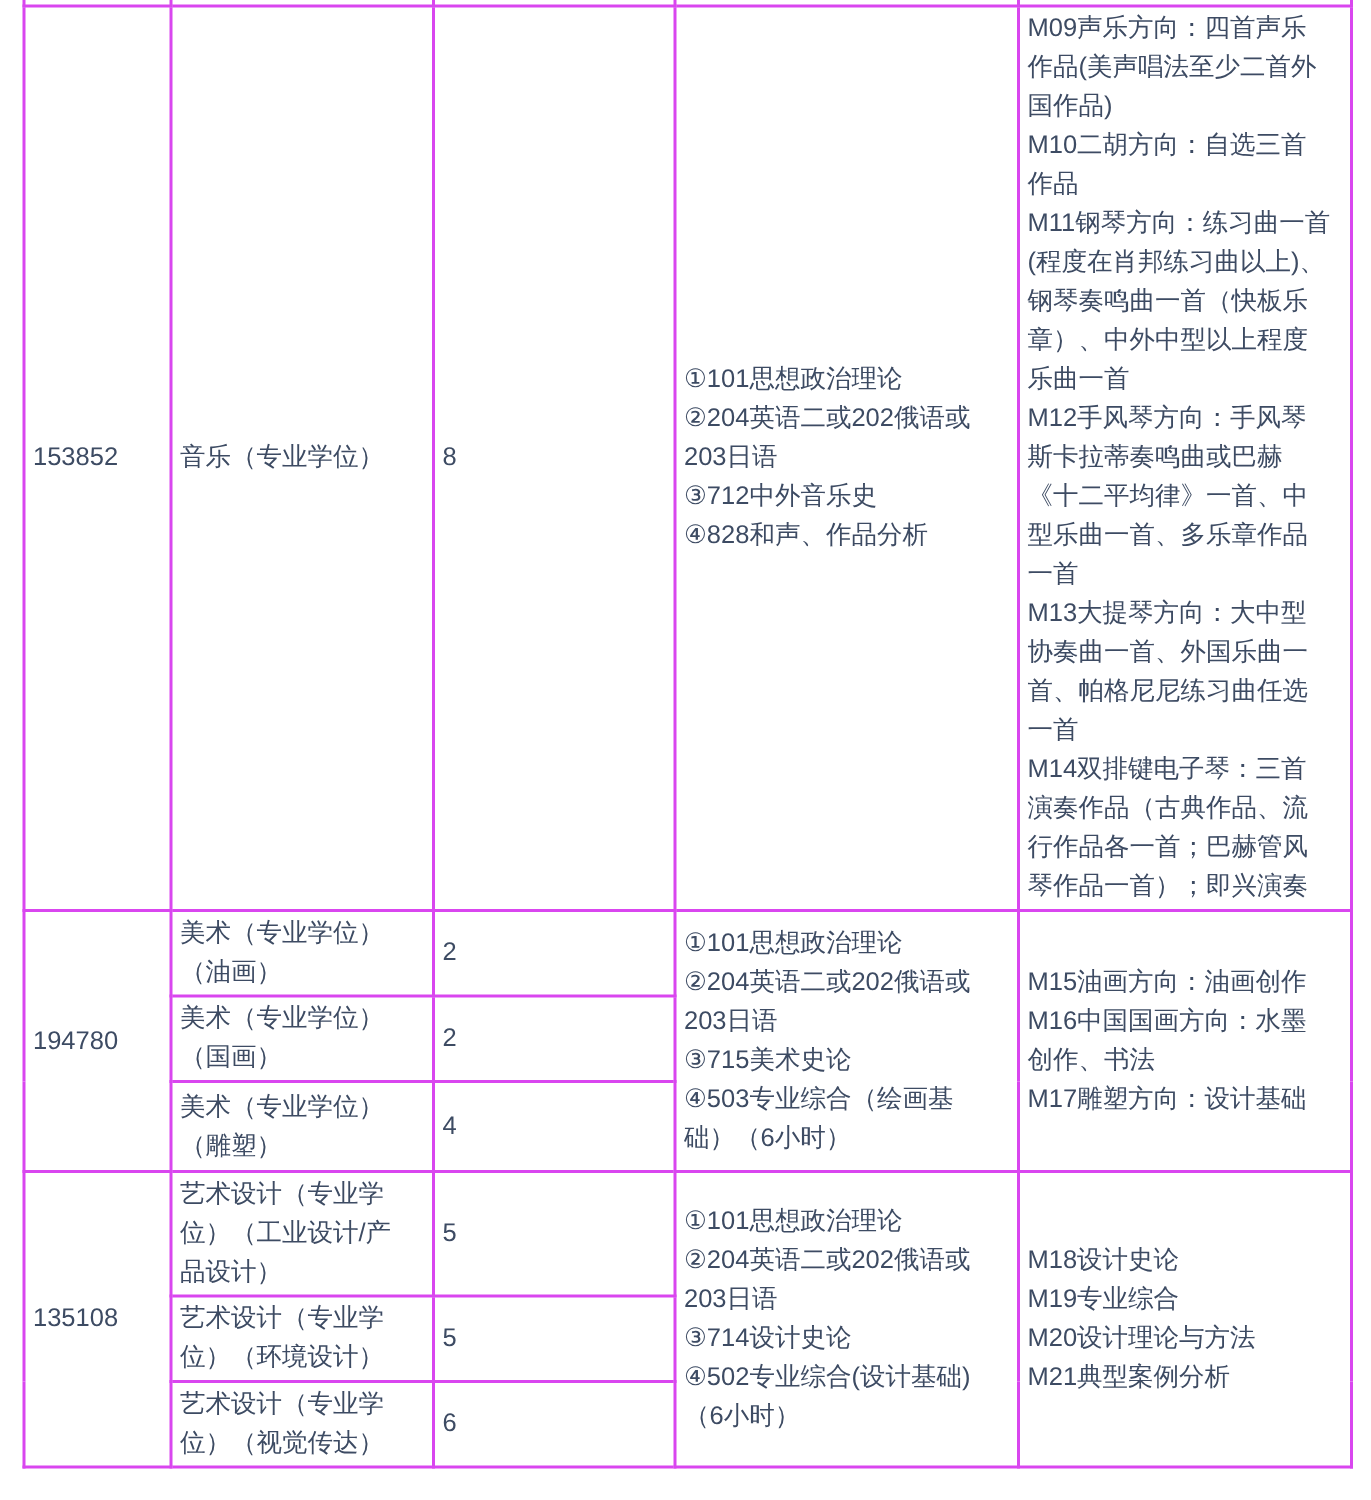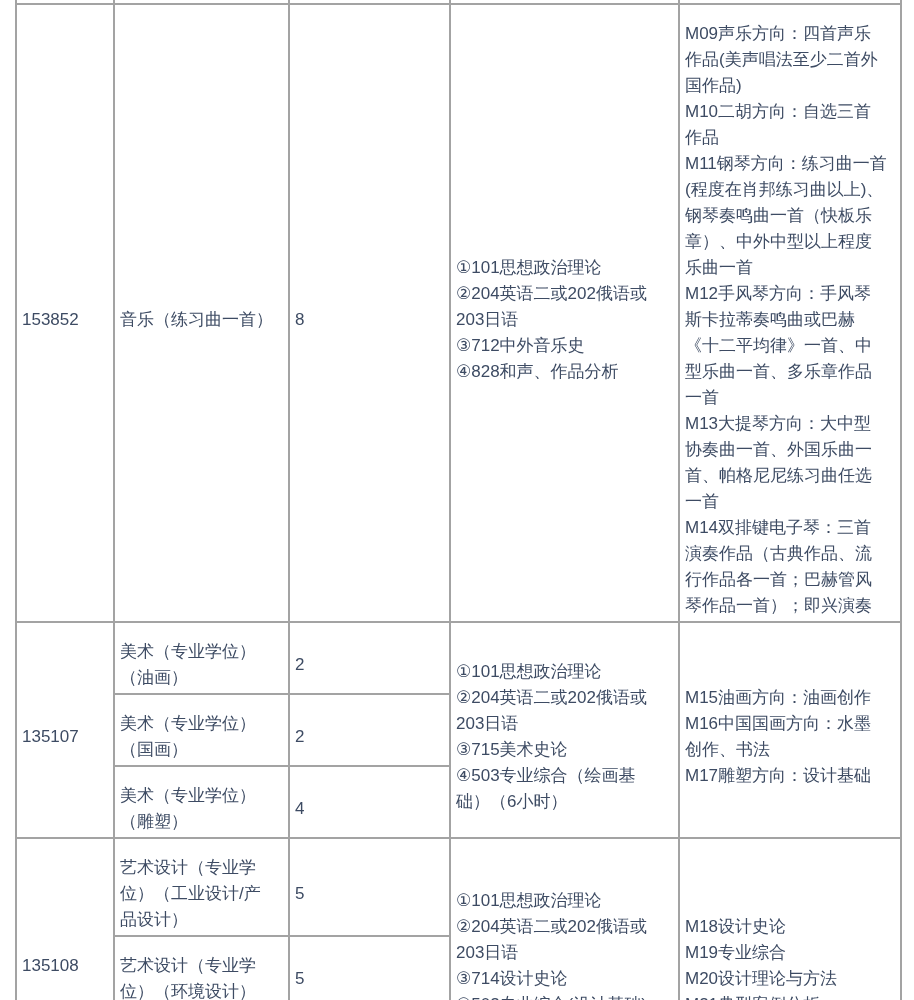--- a/index.html
+++ b/index.html
@@ -13,27 +13,27 @@
     overflow: hidden;
     font-family: "Liberation Sans", "DejaVu Sans", sans-serif;
   }
   table.adm {
     border-collapse: collapse;
     table-layout: fixed;
     margin-left: 15px;
     margin-top: 0;
   }
   table.adm td {
-    border: 2px solid #a3a3a3;
+    border: 2px solid #d946ef;
     color: #3d4b63;
     font-size: 17px;
     line-height: 26px;
     vertical-align: middle;
     text-align: left;
-    padding: 16px 6px 2px 5px;
+    padding: 1px 6px 2px 5px;
     white-space: pre-line;
     overflow: hidden;
     word-break: break-all;
   }
   
   tr.partial-row td {
     border-top: none;
     height: 3px;
     padding: 0;
   }
@@ -59,21 +59,21 @@
     <tr class="partial-row">
       <td></td>
       <td></td>
       <td></td>
       <td></td>
       <td></td>
     </tr>
 
     <tr style="height:602px;">
       <td>153852</td>
-      <td>音乐（练习曲一首）</td>
+      <td>音乐（专业学位）</td>
       <td>8</td>
       <td>①101思想政治理论
 ②204英语二或202俄语或
 203日语
 ③712中外音乐史
 ④828和声、作品分析</td>
       <td>M09声乐方向：四首声乐
 作品(美声唱法至少二首外
 国作品)
 M10二胡方向：自选三首
@@ -92,21 +92,21 @@
 协奏曲一首、外国乐曲一
 首、帕格尼尼练习曲任选
 一首
 M14双排键电子琴：三首
 演奏作品（古典作品、流
 行作品各一首；巴赫管风
 琴作品一首）；即兴演奏</td>
     </tr>
 
     <tr style="height:53px;">
-      <td rowspan="3">135107</td>
+      <td rowspan="3">194780</td>
       <td>美术（专业学位）
 （油画）</td>
       <td>2</td>
       <td rowspan="3">①101思想政治理论
 ②204英语二或202俄语或
 203日语
 ③715美术史论
 ④503专业综合（绘画基
 础）（6小时）</td>
       <td rowspan="3">M15油画方向：油画创作

